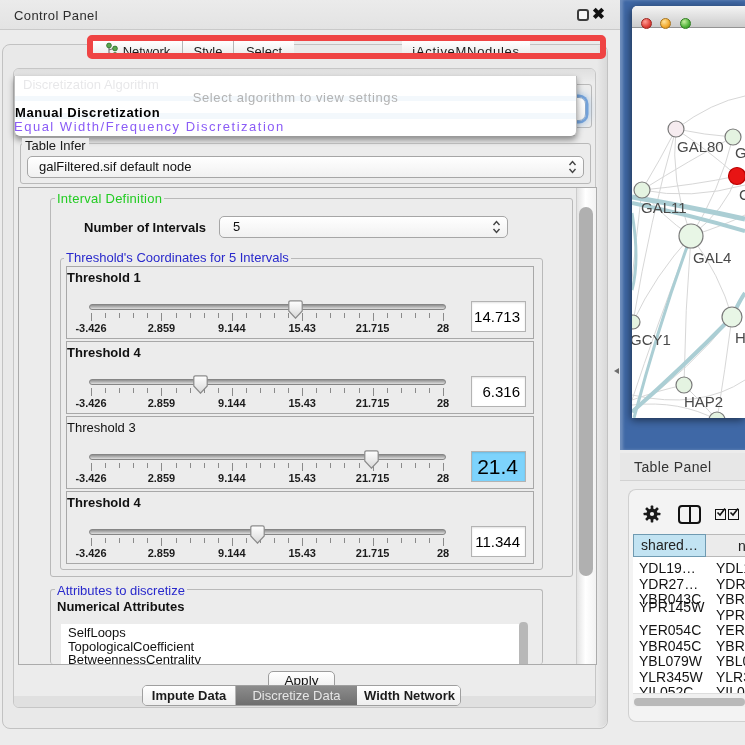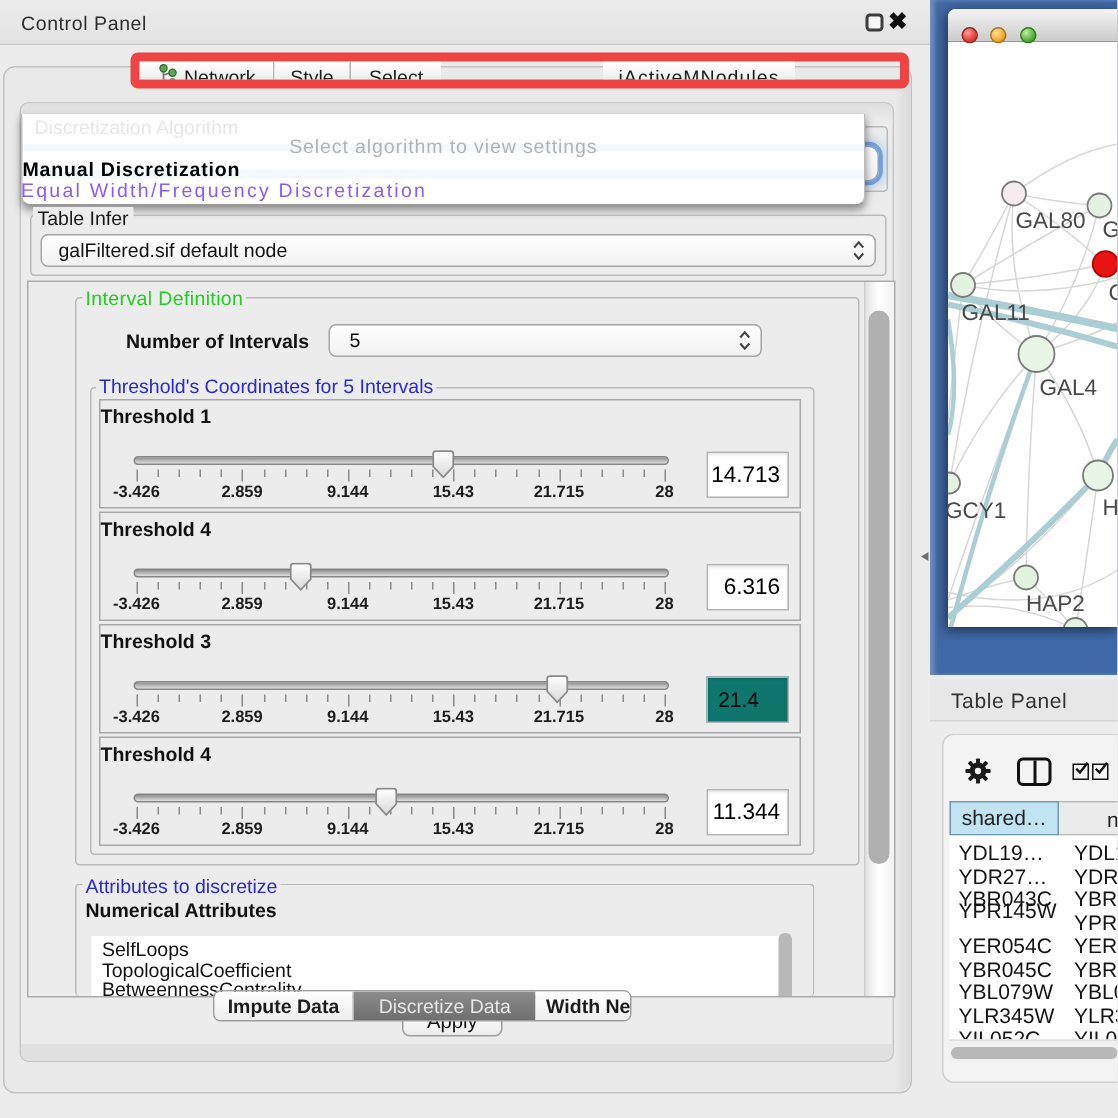--- a/index.html
+++ b/index.html
@@ -138,21 +138,21 @@
       <path d="M2.5 0.8 L12.5 0.8 Q14.2 0.8 14.2 2.5 L14.2 11 L7.5 18.2 L0.8 11 L0.8 2.5 Q0.8 0.8 2.5 0.8 Z" fill="url(#tg)" stroke="#8a8a8a" stroke-width="1.2"></path>
       <defs>
         <linearGradient id="tg" x1="0" y1="0" x2="0" y2="1">
           <stop offset="0" stop-color="#ffffff"></stop>
           <stop offset="1" stop-color="#d8d8d8"></stop>
         </linearGradient>
       </defs>
     </svg></div>
 <div class="abs" style="left:471px;top:376px;width:55px;height:31px;background:#ffffff;border:1px solid #b3b3b3;box-shadow:inset 0 1px 2px rgba(0,0,0,.12);font-size:15px;color:#000;text-align:right;line-height:29px;padding-right:5px;">6.316</div>
 <div class="abs" style="left:66px;top:416px;width:468px;height:73px;background:#ececec;border:1px solid #a8a8a8;"></div>
-<div class="abs" style="left:67px;top:420px;font-size:13px;font-weight:bold;color:#111;">Threshold 3</div>
+<div class="abs" style="left:67px;top:420px;font-size:13px;font-weight:normal;color:#111;">Threshold 3</div>
 <div class="abs" style="left:89px;top:454px;width:357px;height:6px;background:linear-gradient(#8f8f8f,#dedede);border:1px solid #858585;border-radius:3px;"></div>
 <div style="position:absolute;left:91.0px;top:463px;width:1px;height:8px;background:#8a8a8a;"></div>
 <div style="position:absolute;left:105.1px;top:463px;width:1px;height:5px;background:#8a8a8a;"></div>
 <div style="position:absolute;left:119.2px;top:463px;width:1px;height:5px;background:#8a8a8a;"></div>
 <div style="position:absolute;left:133.2px;top:463px;width:1px;height:5px;background:#8a8a8a;"></div>
 <div style="position:absolute;left:147.3px;top:463px;width:1px;height:5px;background:#8a8a8a;"></div>
 <div style="position:absolute;left:161.4px;top:463px;width:1px;height:8px;background:#8a8a8a;"></div>
 <div style="position:absolute;left:175.5px;top:463px;width:1px;height:5px;background:#8a8a8a;"></div>
 <div style="position:absolute;left:189.6px;top:463px;width:1px;height:5px;background:#8a8a8a;"></div>
 <div style="position:absolute;left:203.6px;top:463px;width:1px;height:5px;background:#8a8a8a;"></div>
@@ -181,21 +181,21 @@
 <div class="abs" style="left:413.0px;top:472px;width:60px;text-align:center;font-size:11px;font-weight:bold;color:#1c1c1c;">28</div>
 <div class="abs" style="left:363.5px;top:450px;width:15px;height:19px;"><svg width="15" height="19" viewBox="0 0 15 19">
       <path d="M2.5 0.8 L12.5 0.8 Q14.2 0.8 14.2 2.5 L14.2 11 L7.5 18.2 L0.8 11 L0.8 2.5 Q0.8 0.8 2.5 0.8 Z" fill="url(#tg)" stroke="#8a8a8a" stroke-width="1.2"></path>
       <defs>
         <linearGradient id="tg" x1="0" y1="0" x2="0" y2="1">
           <stop offset="0" stop-color="#ffffff"></stop>
           <stop offset="1" stop-color="#d8d8d8"></stop>
         </linearGradient>
       </defs>
     </svg></div>
-<div class="abs" style="left:471px;top:451px;width:55px;height:31px;background:#0f766e;border:1px solid #b3b3b3;box-shadow:inset 0 1px 2px rgba(0,0,0,.12);font-size:14px;color:#000;text-align:right;line-height:29px;padding-right:19px;">21.4</div>
+<div class="abs" style="left:471px;top:451px;width:55px;height:31px;background:#7dd3fc;border:1px solid #b3b3b3;box-shadow:inset 0 1px 2px rgba(0,0,0,.12);font-size:21px;color:#000;text-align:right;line-height:29px;padding-right:7px;">21.4</div>
 <div class="abs" style="left:66px;top:491px;width:468px;height:73px;background:#ececec;border:1px solid #a8a8a8;"></div>
 <div class="abs" style="left:67px;top:495px;font-size:13px;font-weight:bold;color:#111;">Threshold 4</div>
 <div class="abs" style="left:89px;top:529px;width:357px;height:6px;background:linear-gradient(#8f8f8f,#dedede);border:1px solid #858585;border-radius:3px;"></div>
 <div style="position:absolute;left:91.0px;top:538px;width:1px;height:8px;background:#8a8a8a;"></div>
 <div style="position:absolute;left:105.1px;top:538px;width:1px;height:5px;background:#8a8a8a;"></div>
 <div style="position:absolute;left:119.2px;top:538px;width:1px;height:5px;background:#8a8a8a;"></div>
 <div style="position:absolute;left:133.2px;top:538px;width:1px;height:5px;background:#8a8a8a;"></div>
 <div style="position:absolute;left:147.3px;top:538px;width:1px;height:5px;background:#8a8a8a;"></div>
 <div style="position:absolute;left:161.4px;top:538px;width:1px;height:8px;background:#8a8a8a;"></div>
 <div style="position:absolute;left:175.5px;top:538px;width:1px;height:5px;background:#8a8a8a;"></div>
@@ -235,21 +235,21 @@
     </svg></div>
 <div class="abs" style="left:471px;top:526px;width:55px;height:31px;background:#ffffff;border:1px solid #b3b3b3;box-shadow:inset 0 1px 2px rgba(0,0,0,.12);font-size:15px;color:#000;text-align:right;line-height:29px;padding-right:5px;">11.344</div>
 <div class="abs" style="left:50px;top:589px;width:493px;height:75px;border:1px solid #b9b9b9;border-radius:3px;border-bottom:none;"></div>
 <div class="abs" style="left:55px;top:583px;font-size:13px;color:#2929cc;background:#ececec;padding:0 2px;">Attributes to discretize</div>
 <div class="abs" style="left:57px;top:599px;font-size:13px;font-weight:bold;color:#111;">Numerical Attributes</div>
 <div class="abs" style="left:61px;top:624px;width:467px;height:40px;background:#ffffff;overflow:hidden;">
     <div style="padding:2px 0 0 7px;font-size:13px;color:#111;line-height:13.6px;">SelfLoops<br>TopologicalCoefficient<br>BetweennessCentrality</div>
   </div>
 <div class="abs" style="left:519px;top:622px;width:9px;height:42px;background:#b8b8b8;border-radius:4px 4px 0 0;"></div>
 <div class="abs" style="left:268px;top:671px;width:67px;height:20px;background:linear-gradient(#ffffff,#ededed);border:1px solid #9d9d9d;border-radius:5px;text-align:center;font-size:13.5px;color:#111;line-height:18px;">Apply</div>
-<div class="abs" style="left:142px;top:660px;width:279px;height:21px;border:1px solid #9f9f9f;border-radius:5px;overflow:hidden;">
+<div class="abs" style="left:142px;top:685px;width:319px;height:21px;border:1px solid #9f9f9f;border-radius:5px;overflow:hidden;">
 <div style="position:absolute;left:0;top:0;width:93px;height:100%;background:linear-gradient(#ffffff,#eeeeee);color:#1c1c1c;text-align:center;line-height:19px;font-size:13px;font-weight:bold;border-right:1px solid #b5b5b5;">Impute Data</div>
 <div style="position:absolute;left:93px;top:0;width:121px;height:100%;background:linear-gradient(#8c8c8c,#6f6f6f);color:#e6e6e6;text-align:center;line-height:19px;font-size:13px;">Discretize Data</div>
 <div style="position:absolute;left:214px;top:0;width:105px;height:100%;background:linear-gradient(#ffffff,#eeeeee);color:#1c1c1c;text-align:center;line-height:19px;font-size:13px;font-weight:bold;">Width Network</div>
 </div>
 <div class="abs" style="left:620px;top:0;width:125px;height:450px;background:#3f68a6;box-shadow:inset 3px 0 3px rgba(255,255,255,.25);"></div>
 <div class="abs" style="left:614px;top:368px;width:0;height:0;border-right:5px solid #6e6e6e;border-top:3.5px solid transparent;border-bottom:3.5px solid transparent;"></div>
 <div class="abs" style="left:632px;top:6px;width:113px;height:412px;border-radius:5px 0 0 0;box-shadow:-1px 2px 8px rgba(0,0,0,.55);overflow:hidden;background:#ffffff;">
     <div style="position:absolute;left:0;top:0;width:100%;height:22px;background:linear-gradient(#f4f4f4,#cccccc);border-bottom:1px solid #949494;border-radius:5px 0 0 0;"></div>
     <div style="position:absolute;left:641px;"></div>
     <div style="position:absolute;left:9px;top:12px;width:11px;height:11px;border-radius:50%;background:radial-gradient(circle at 35% 30%,#ff9d95,#e0423a 60%,#b22820);border:1px solid #9c241f;"></div>

